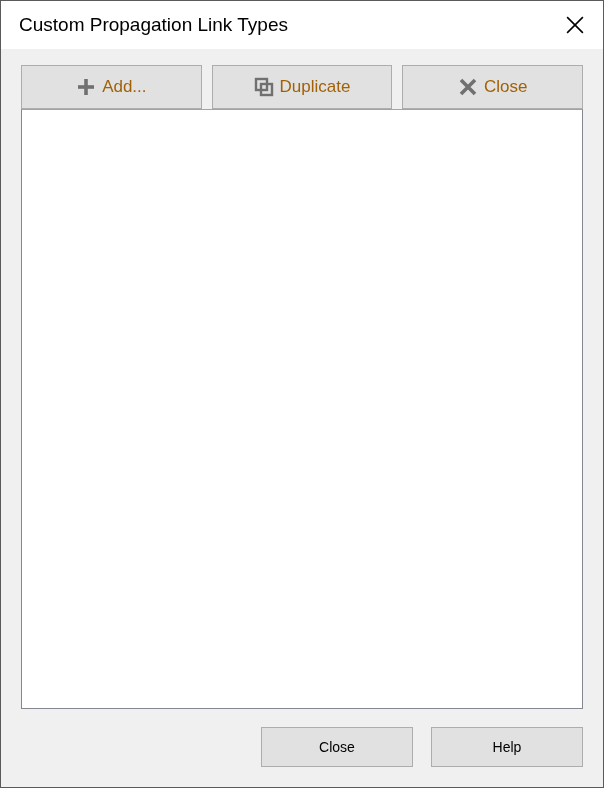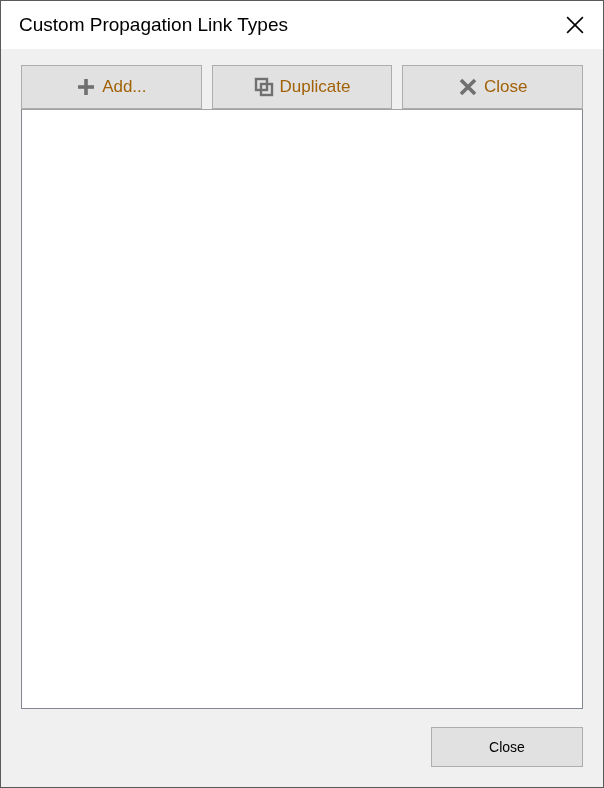--- a/index.html
+++ b/index.html
@@ -157,17 +157,18 @@
         </span>
         <span>Close</span>
       </button>
 
     </div>
 
     <div class="listbox"></div>
 
     <div class="footer">
       <button class="fbtn">Close</button>
+      <button class="fbtn">Help</button>
     </div>
 
   </div>
 
 </div>
 
 </body></html>

